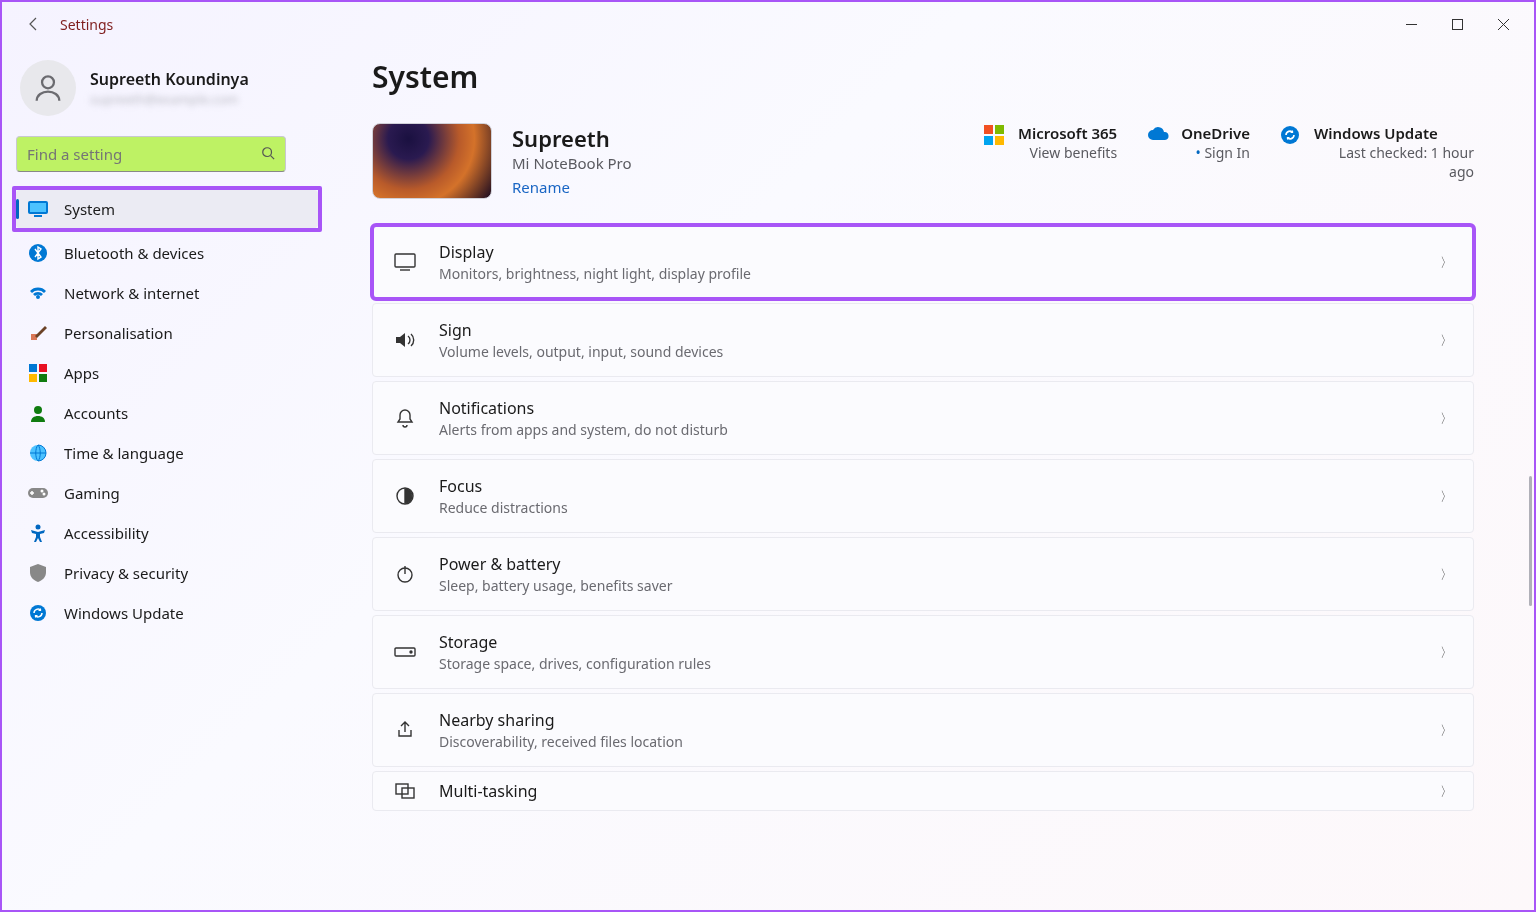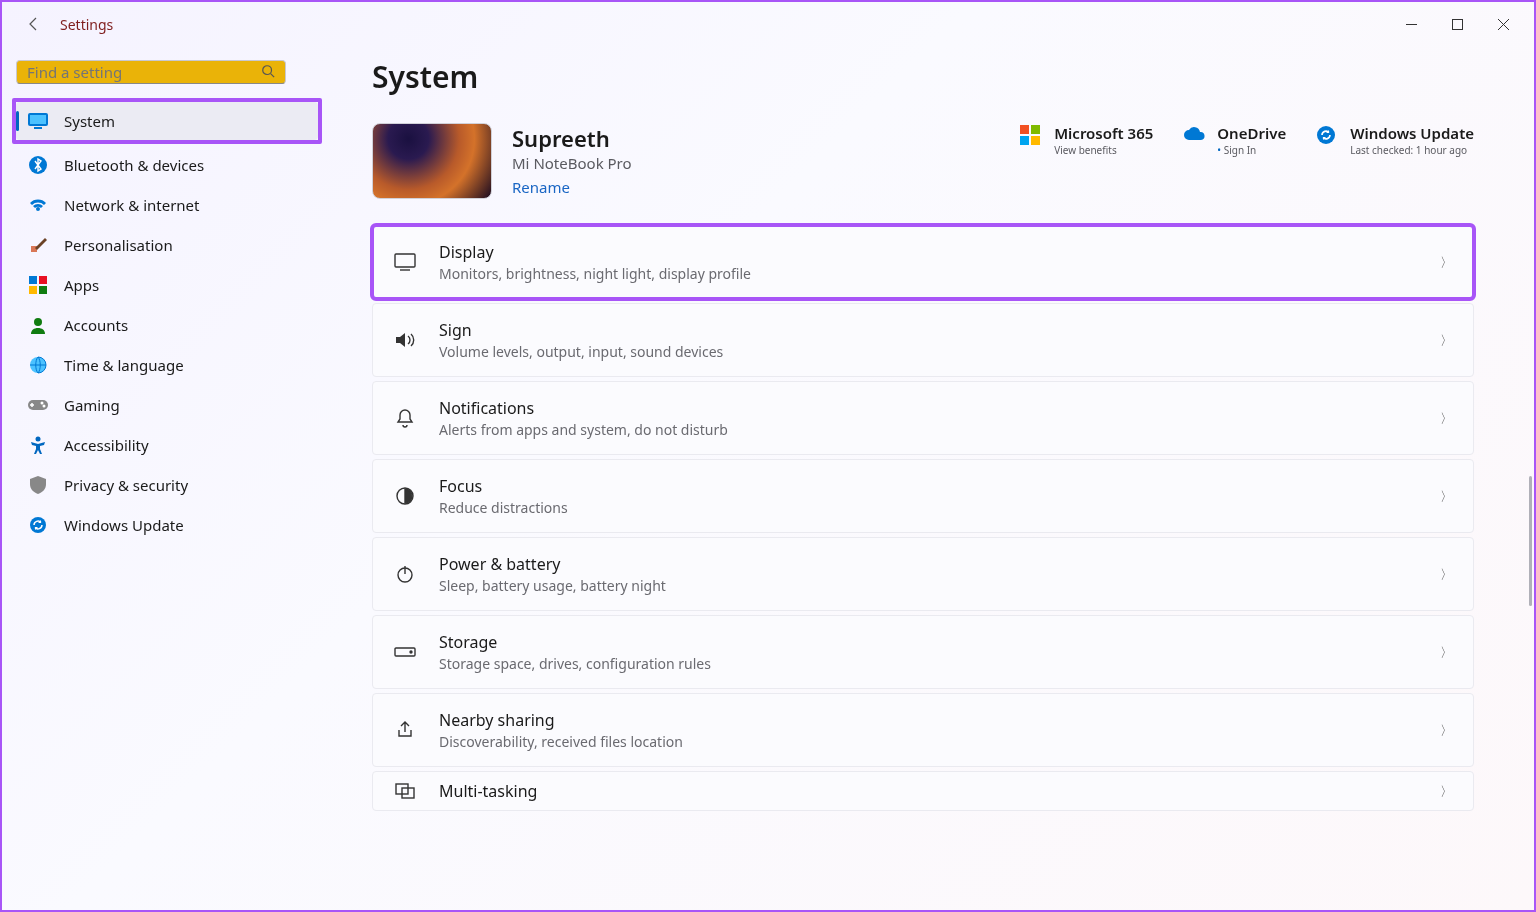--- a/index.html
+++ b/index.html
@@ -25,22 +25,22 @@
   .main { display:flex; height: calc(100% - 44px); }
   .sidebar { width: 330px; padding: 8px 14px 0 14px; }
   .user-row { display:flex; align-items:center; gap:14px; padding: 6px 4px 14px 4px;}
   .avatar {
     width:56px; height:56px; border-radius:50%; background:#e8e8ec;
     display:flex; align-items:center; justify-content:center; color:#6b6b70; flex-shrink:0;
   }
   .user-name { font-size:16px; font-weight:600; color:#1a1a1a; }
   .user-email { font-size:13px; color:#b8b8c0; filter: blur(3px); white-space:nowrap;}
   .search {
-    display:flex; align-items:center; width:270px; height:24px;
-    background:#eab308; border:1px solid #c8c8d0; border-bottom:1.5px solid #888; border-radius:4px;
+    display:flex; align-items:center; width:270px; height:36px;
+    background:#bef264; border:1px solid #c8c8d0; border-bottom:1.5px solid #888; border-radius:4px;
     padding:0 10px; margin: 6px 0 14px 0;
   }
   .search input { flex:1; border:none; outline:none; background:transparent; font-size:15px; color:#555;}
   .search .sicon { color:#555; font-size:14px;}
   .nav { display:flex; flex-direction:column; gap:2px; }
   .nav-item {
     height:38px; display:flex; align-items:center; gap:16px; padding:0 12px;
     border-radius:4px; font-size:15px; color:#1a1a1a; cursor:pointer;
   }
   .nav-item.active { background:#ebebf3; position:relative;}
@@ -57,21 +57,21 @@
     background: radial-gradient(circle at 30% 20%, #1a1040 0%, #2a1a50 20%, #b85a2a 50%, #d4722a 65%, #1a0a20 100%);
     border:1px solid #d0d0d8;
   }
   .device-info .dname { font-size:22px; font-weight:600; color:#1a1a1a;}
   .device-info .dmodel { font-size:15px; color:#5a5a60;}
   .device-info .drename { font-size:15px; color:#1a66c4; margin-top:4px; display:inline-block;}
   .header-links { margin-left:auto; display:flex; gap:30px; }
   .hlink { display:flex; gap:12px; align-items:flex-start;}
   .hlink .hicon { width:22px; height:22px; flex-shrink:0; margin-top:2px;}
   .hlink .htitle { font-size:15px; font-weight:600; color:#1a1a1a; white-space:nowrap;}
-  .hlink .hsub { font-size:10px; color:#5a5a60; white-space:nowrap;}
+  .hlink .hsub { font-size:14px; color:#5a5a60; white-space:nowrap;text-align:right;}
   .cards { display:flex; flex-direction:column; gap:4px;}
   .card {
     background:#fbfbfe; border:1px solid #eaeaf0; border-radius:4px;
     height:74px; display:flex; align-items:center; padding:0 20px; gap:22px;justify-content:space-between;
   }
   .card.highlight { outline:4px solid #a855f7; outline-offset:-2px;}
   .cicon { width:24px; height:24px; display:flex; align-items:center; justify-content:center; color:#333; flex-shrink:0;}
   .ctext { flex:1; }
   .ctitle { font-size:16px; color:#1a1a1a; font-weight:400;}
   .csub { font-size:14px; color:#6a6a70; margin-top:1px;}
@@ -103,20 +103,32 @@
         <svg width="11" height="11" viewBox="0 0 11 11" stroke="currentColor">
           <line x1="0" y1="0" x2="11" y2="11"></line>
           <line x1="11" y1="0" x2="0" y2="11"></line>
         </svg>
       </div>
   </div>
 </div>
 
 <div class="main">
   <div class="sidebar">
+    <div class="user-row">
+      <div class="avatar">
+        <svg width="34" height="34" viewBox="0 0 24 24" fill="none" stroke="currentColor" stroke-width="1.6">
+            <circle cx="12" cy="8" r="4.2"></circle>
+            <path d="M4 21c0-4 4-6.5 8-6.5s8 2.5 8 6.5"></path>
+          </svg>
+      </div>
+      <div>
+        <div class="user-name">Supreeth Koundinya</div>
+        <div class="user-email">supreeth@example.com</div>
+      </div>
+    </div>
 
     <div class="search">
       <input placeholder="Find a setting" style="">
       <span class="sicon">
         <svg width="14" height="14" viewBox="0 0 16 16" stroke="currentColor" fill="none" stroke-width="1.4">
             <circle cx="7" cy="7" r="5"></circle>
             <line x1="11" y1="11" x2="15" y2="15"></line>
           </svg>
       </span>
     </div>
@@ -334,21 +346,21 @@
 
       <div class="card">
         <div class="cicon">
             <svg width="20" height="20" viewBox="0 0 20 20" stroke="currentColor" fill="none" stroke-width="1.4">
               <circle cx="10" cy="11" r="7"></circle>
               <line x1="10" y1="2" x2="10" y2="10"></line>
             </svg>
           </div>
         <div class="ctext">
           <div class="ctitle">Power &amp; battery</div>
-          <div class="csub">Sleep, battery usage, battery night</div>
+          <div class="csub">Sleep, battery usage, benefits saver</div>
         </div>
         <div class="chev">〉</div>
       </div>
 
       <div class="card">
         <div class="cicon">
             <svg width="22" height="14" viewBox="0 0 22 14" stroke="currentColor" fill="none" stroke-width="1.4">
               <rect x="1" y="3" width="20" height="8" rx="1"></rect>
               <circle cx="17" cy="7" r="1" fill="currentColor"></circle>
             </svg>

